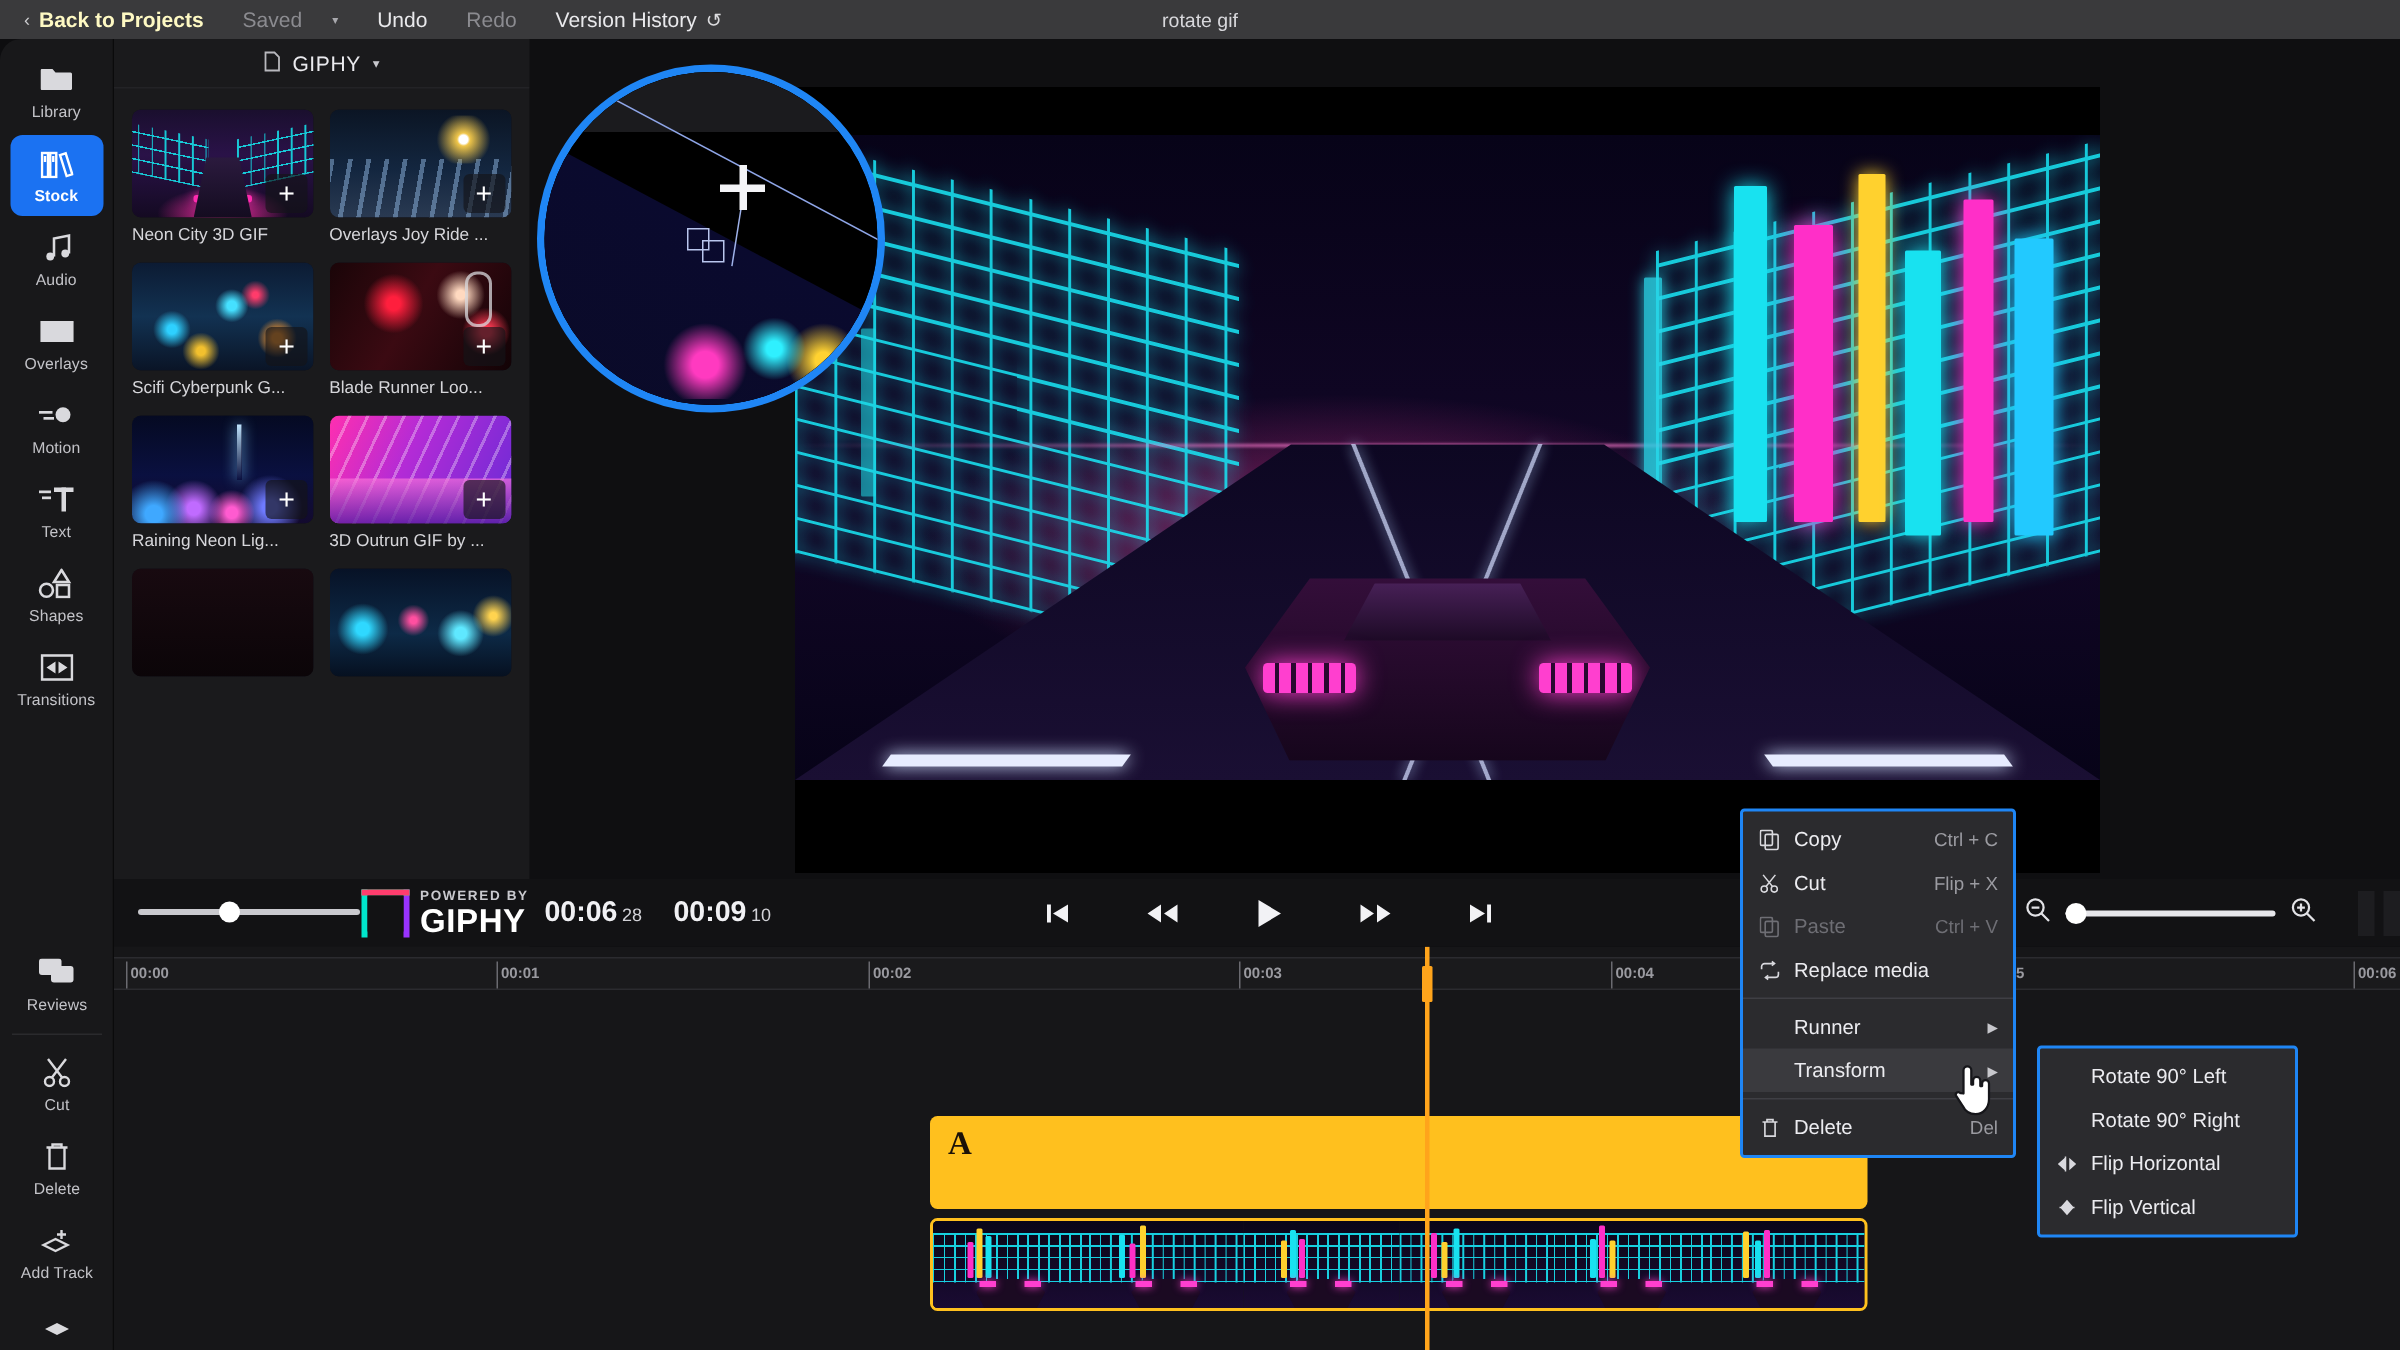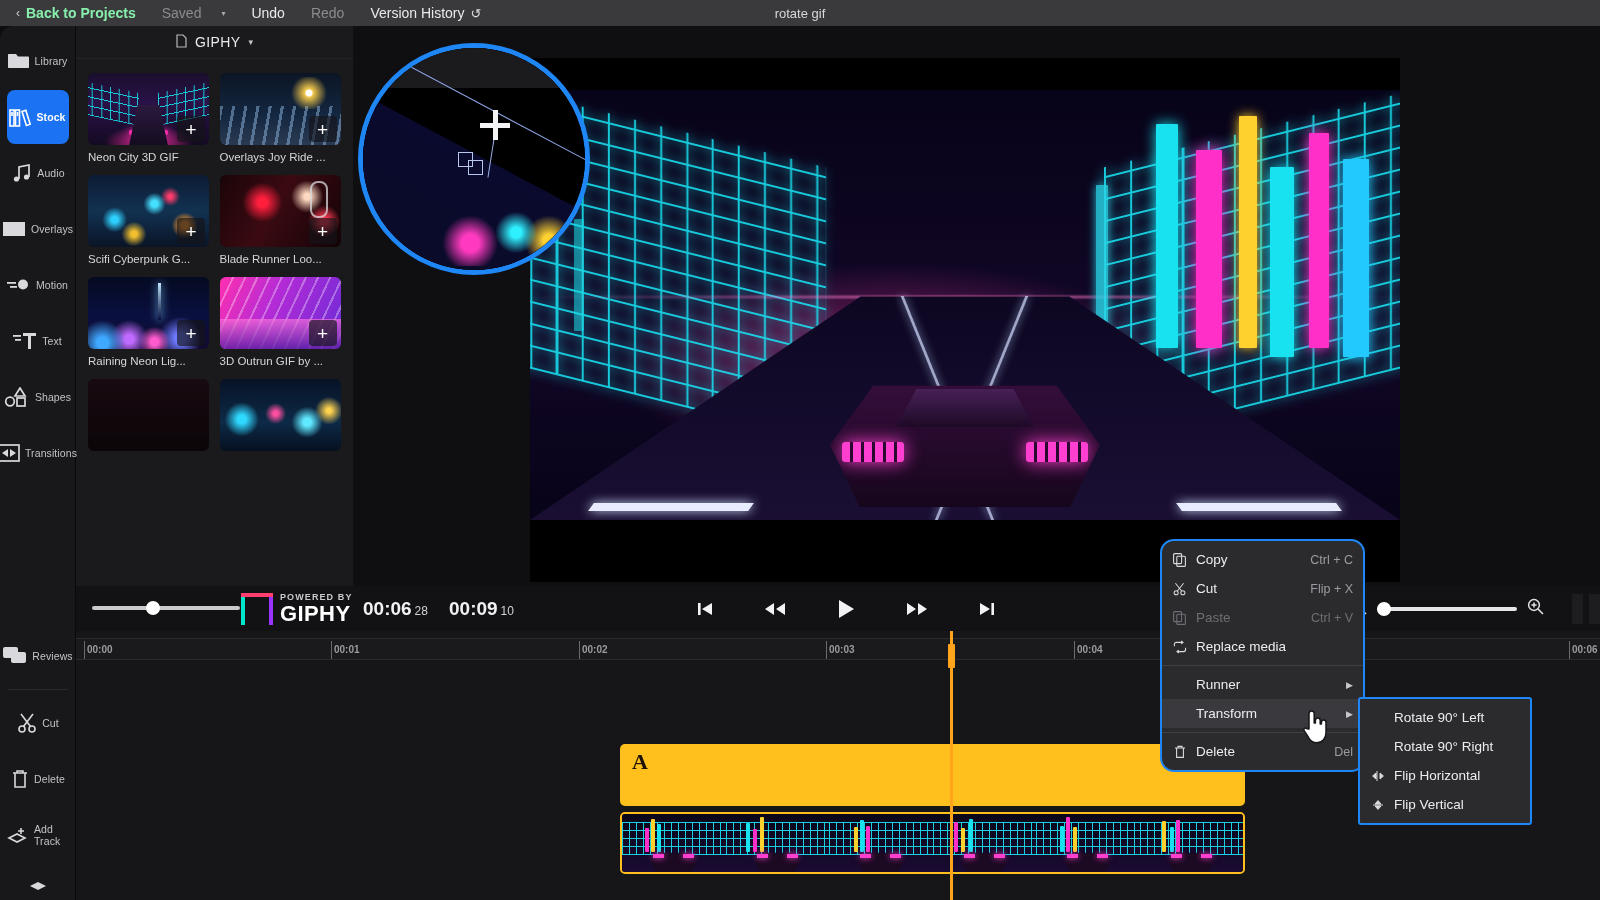--- a/index.html
+++ b/index.html
@@ -12,21 +12,21 @@
   }
   #app { position:relative; width:1600px; height:900px; }
 
   
   .topbar{
     position:absolute; left:0; top:0; width:1600px; height:26px;
     background:#3a3a3c; display:flex; align-items:center; gap:0;
     z-index:40;
   }
   .tb-chev{ margin-left:16px; color:#cfcfd2; font-size:12px; line-height:1; }
-  .tb-back{ margin-left:6px; font-size:14px; font-weight:bold; color:#86efac; }
+  .tb-back{ margin-left:6px; font-size:14px; font-weight:bold; color:#fef9c3; }
   .tb-item{ margin-left:26px; font-size:14px; color:#8b8b90; }
   .tb-item.enabled{ color:#e9e9ec; }
   .tb-caret{ margin-left:20px; font-size:8px; color:#a9a9ae; }
   .tb-hist-icon{ margin-left:6px; font-size:13px; color:#dcdcdf; }
   .tb-title{
     position:absolute; left:0; top:0; width:1600px; height:26px;
     display:flex; align-items:center; justify-content:center;
     font-size:13px; color:#d8d8dc; pointer-events:none;
   }
 
@@ -34,21 +34,21 @@
   .rail{
     position:absolute; left:0; top:26px; width:76px; height:874px;
     background:#18181a; border-right:1px solid #0a0a0b;
     border-top-left-radius:14px;
     z-index:30;
   }
   .rail-group{ padding-top:8px; }
   .rail-divider{ height:1px; background:#2a2a2d; margin:6px 8px; }
   .rail-item{
     width:62px; margin:0 auto 2px auto; height:54px; border-radius:8px;
-    display:flex; flex-direction:row; align-items:center; justify-content:center;
+    display:flex; flex-direction:column; align-items:center; justify-content:center;
     gap:5px; cursor:pointer;
   }
   .rail-item.active{ background:#1b72f2; }
   .rail-ico{ height:22px; display:flex; align-items:center; justify-content:center; color:#d9d9dd; }
   .rail-item.active .rail-ico{ color:#fff; }
   .rail-lbl{ font-size:10.5px; color:#c3c3c8; letter-spacing:.1px; }
   .rail-item.active .rail-lbl{ color:#fff; font-weight:bold; }
   .rail-bottom{ position:absolute; left:0; bottom:0; width:76px; }
 
   
@@ -305,22 +305,22 @@
   .frame .f-car{ position:absolute; left:50%; bottom:0; transform:translateX(-50%);
     width:46px; height:22px; background:#1b0a22;
     clip-path:polygon(12% 100%,0 52%,18% 12%,82% 12%,100% 52%,88% 100%); }
   .frame .f-l{ position:absolute; bottom:25%; width:11px; height:4px; background:#ff3fcf;
     box-shadow:0 0 6px #ff3fcf; }
   .playhead{ position:absolute; left:874px; top:0; width:3px; height:269px; background:#ffa41b; z-index:9; }
   .playhead .cap{ position:absolute; left:-2px; top:7px; width:7px; height:24px; background:#ffa41b; border-radius:1px; }
 
   
   .ctx{
-    position:absolute; left:1160px; top:539px; width:205px;
-    background:#2b2b2e; border:2px solid #1f86f5; border-radius:14px; z-index:60;
+    position:absolute; left:1160px; top:539px; width:184px;
+    background:#2b2b2e; border:2px solid #1f86f5; border-radius:3px; z-index:60;
     padding:4px 0;
   }
   .ctx-row{ height:29px; display:flex; align-items:center; padding:0 10px; gap:9px; cursor:default; }
   .ctx-row.hi{ background:#3a3a3e; }
   .ctx-row.dis .ctx-lbl, .ctx-row.dis .ctx-key, .ctx-row.dis .ctx-ico{ color:#6e6e74; }
   .ctx-ico{ width:15px; display:flex; align-items:center; justify-content:center; color:#d9d9de; font-size:13px; }
   .ctx-lbl{ flex:1; font-size:13.5px; color:#ececf0; }
   .ctx-key{ font-size:12.5px; color:#9b9ba1; }
   .ctx-arrow{ font-size:9px; color:#c7c7cc; }
   .ctx-sep{ height:1px; background:#3f3f44; margin:4px 0; }

